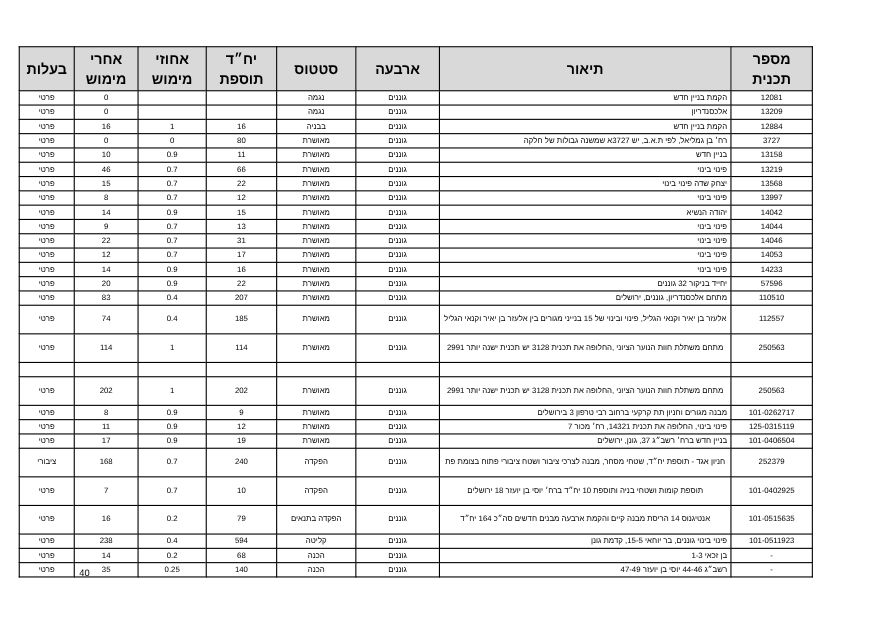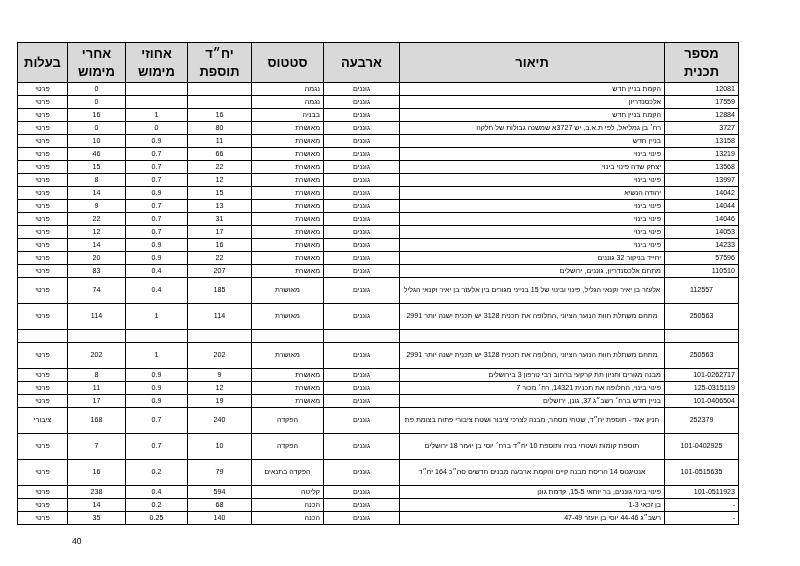--- a/index.html
+++ b/index.html
@@ -64,43 +64,43 @@
   
   col.c-plan    { width: 74px; }
   col.c-desc    { width: 265px; }
   col.c-hood    { width: 76px; }
   col.c-status  { width: 72px; }
   col.c-units   { width: 64px; }
   col.c-pct     { width: 62px; }
   col.c-after   { width: 58px; }
   col.c-owner   { width: 50px; }
 
-  td.plan    { text-align: right;   padding-left: 5px; }
+  td.plan    { text-align: center;   padding-left: 5px; }
   td.desc    { text-align: right;  padding-right: 5px; }
   td.hood    { text-align: center; }
-  td.status  { }
+  td.status  { text-align: center; }
   td.units   { text-align: center; }
   td.pct     { text-align: center; }
   td.after   { text-align: center; }
   td.owner   { text-align: center; }
 
   tr.r-normal td { height: 13px; }
   tr.r-tall   td { height: 26px; }
   tr.r-blank  td { height: 13px; border-top: 1px solid #000; border-bottom: 1px solid #000; }
 
   td.multiline {
     text-align: center;
     padding: 2px 5px;
     line-height: 1.35;
   }
 
   .page-number {
     position: absolute;
     left: 72px;
-    top: 536px;
+    top: 516px;
     font-size: 8.5px;
     direction: ltr;
     text-align: left;
     color: #000;
   }
 </style>
 </head>
 <body>
 
 <div class="page">
@@ -134,21 +134,21 @@
             <td class="plan">12081</td>
             <td class="desc">הקמת בניין חדש</td>
             <td class="hood">גוננים</td>
             <td class="status">נגמה</td>
             <td class="units"></td>
             <td class="pct"></td>
             <td class="after">0</td>
             <td class="owner">פרטי</td>
           </tr>
           <tr class="r-normal">
-            <td class="plan">17559</td>
+            <td class="plan">13209</td>
             <td class="desc">אלכסנדריון</td>
             <td class="hood">גוננים</td>
             <td class="status">נגמה</td>
             <td class="units"></td>
             <td class="pct"></td>
             <td class="after">0</td>
             <td class="owner">פרטי</td>
           </tr>
           <tr class="r-normal">
             <td class="plan">12884</td>

